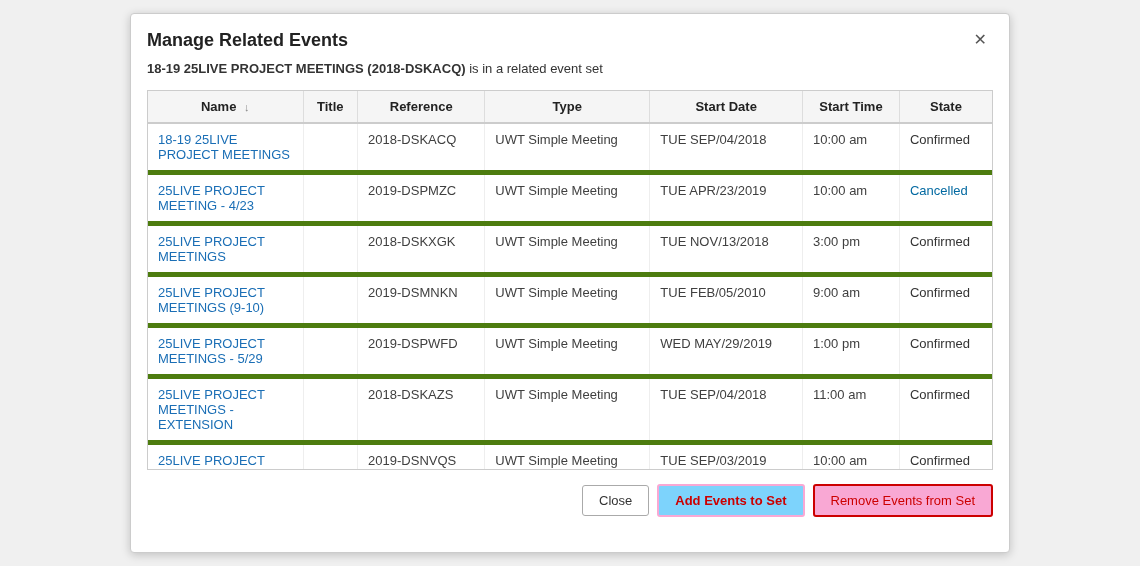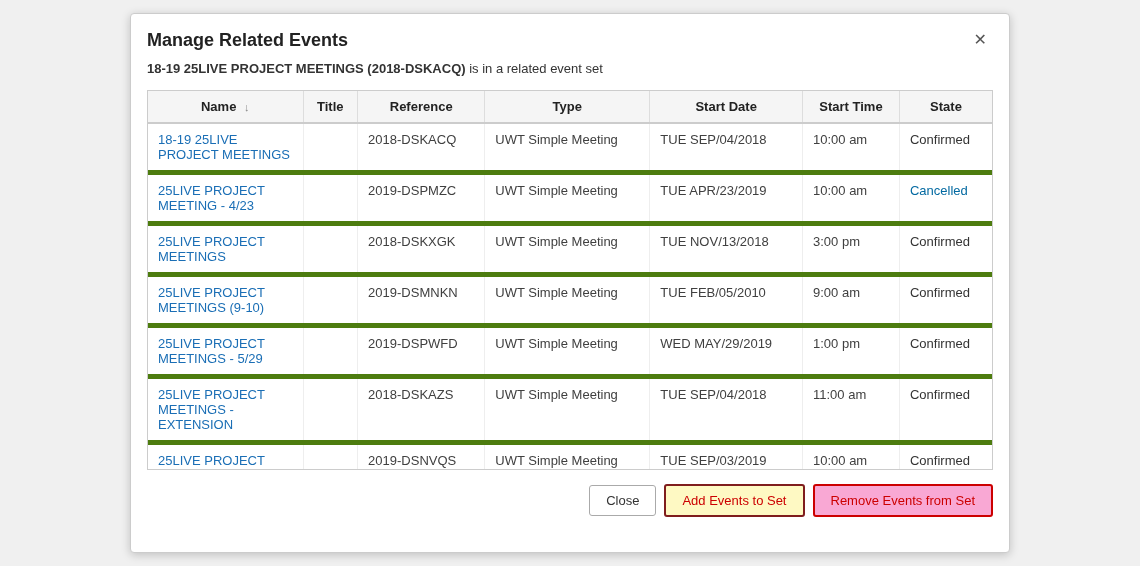--- a/index.html
+++ b/index.html
@@ -113,24 +113,24 @@
       font-size: 13px;
       cursor: pointer;
       border-radius: 3px;
     }
     .btn-close {
       background: #fff;
       border: 1px solid #aaa;
       color: #333;
     }
     .btn-add {
-      background: #fef9c3;
-      border: 2px solid #7f1d1d;
+      background: #7dd3fc;
+      border: 2px solid #f9a8d4;
       color: #cc0000;
-      font-weight: normal;
+      font-weight: bold;
     }
     .btn-remove {
       background: #f9a8d4;
       border: 2px solid #cc0000;
       color: #cc0000;
       font-weight: normal;
     }
   </style>
 </head>
 <body>

